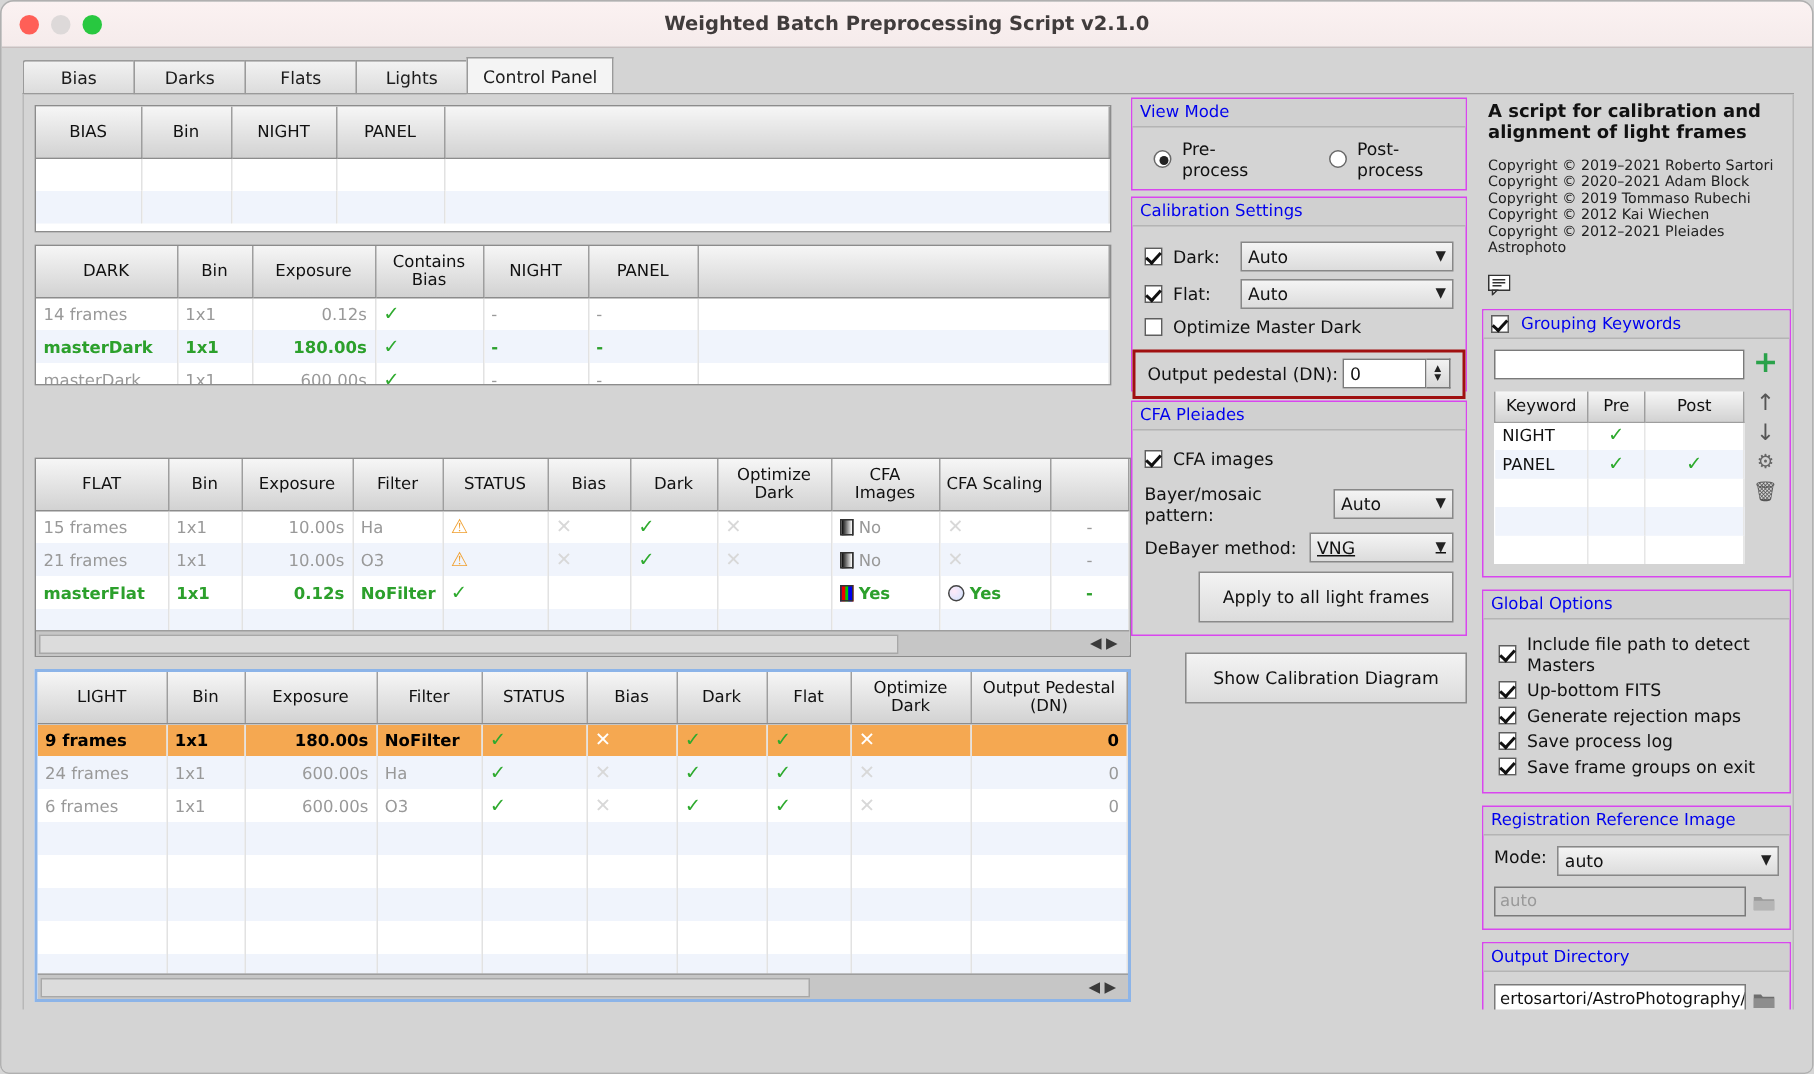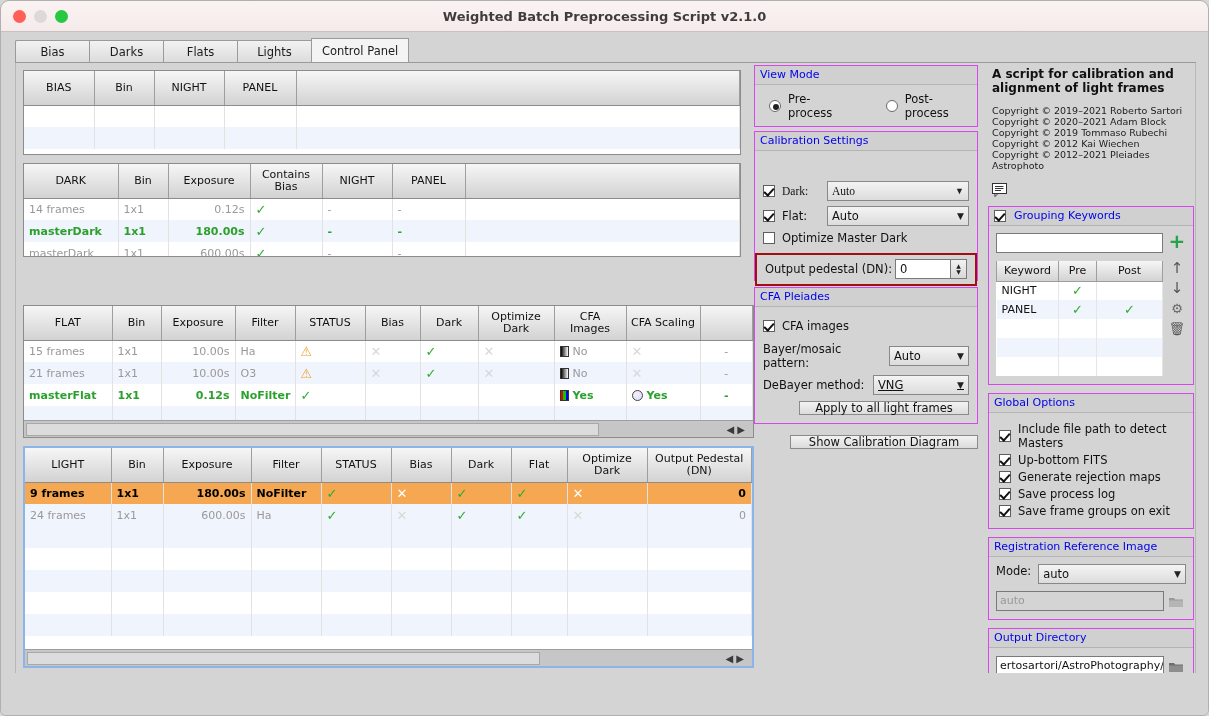--- a/index.html
+++ b/index.html
@@ -128,21 +128,21 @@
     border:2px solid #a01010; margin:4px -8px -6px -8px; padding:4px 8px 5px 8px;
     display:flex; align-items:center; background:#d4d4d4;
   }
   .spin { width:56px; height:20px; background:#fff; border:1px solid #7a7a7a; text-align:left; padding:0 4px;
           font-size:11.5px; line-height:18px; color:#111; margin-left:auto; }
   .spinbtn { width:16px; height:20px; background:linear-gradient(#f2f2f2,#d8d8d8); border:1px solid #7a7a7a;
              border-left:none; display:flex; flex-direction:column; align-items:center; justify-content:center;
              font-size:6px; color:#222; line-height:6px; }
 
   .btn {
-    height:14px; background:linear-gradient(#f3f3f3,#dcdcdc); border:1px solid #8a8a8a;
+    height:34px; background:linear-gradient(#f3f3f3,#dcdcdc); border:1px solid #8a8a8a;
     display:flex; align-items:center; justify-content:center; font-size:11.5px; color:#111;margin-left:36px;
   }
 
   
   .colB { position:absolute; left:972px; top:2px; width:206px; }
   .descr { font-size:12px; font-weight:bold; color:#111; line-height:14px; }
   .copy { font-size:9.5px; color:#222; line-height:11px; margin-top:10px; }
 
   .gk-head { display:flex; align-items:center; gap:8px; padding:2px 5px 3px 5px; background:#d0d0d0; border-bottom:1px solid #b4b4b4; }
   .gk-input { flex:1; height:20px; background:#fff; border:1px solid #7a7a7a; }
@@ -427,20 +427,32 @@
             <td>1x1</td>
             <td class="r">600.00s</td>
             <td>Ha</td>
             <td><span class="ck">✓</span></td>
             <td><span class="xx">✕</span></td>
             <td><span class="ck">✓</span></td>
             <td><span class="ck">✓</span></td>
             <td><span class="xx">✕</span></td>
             <td class="r">0</td>
           </tr>
+          <tr>
+            <td>6 frames</td>
+            <td>1x1</td>
+            <td class="r">600.00s</td>
+            <td>O3</td>
+            <td><span class="ck">✓</span></td>
+            <td><span class="xx">✕</span></td>
+            <td><span class="ck">✓</span></td>
+            <td><span class="ck">✓</span></td>
+            <td><span class="xx">✕</span></td>
+            <td class="r">0</td>
+          </tr>
           <tr class="emptyrow alt">
               <td></td>
               <td></td>
               <td></td>
               <td></td>
               <td></td>
               <td></td>
               <td></td>
               <td></td>
               <td></td>
@@ -511,21 +523,21 @@
           <span>Pre-process</span>
           <span class="sp"></span>
           <div class="radio"></div>
           <span>Post-process</span>
         </div>
       </div>
 
       <div class="group" style="margin-top:4px;">
         <div class="group-title">Calibration Settings</div>
         <div class="group-body" style="padding-bottom:0;">
-          <div class="cbrow" style="margin-top:24px;font-family:Liberation Serif, serif;">
+          <div class="cbrow" style="margin-top:4px;">
             <div class="cb on"></div>
             <span class="lbl" style="width:38px;">Dark:</span>
             <div class="sel-ctl">
               <span>Auto</span>
               <span class="arr">▼</span>
             </div>
           </div>
           <div class="cbrow">
             <div class="cb on"></div>
             <span class="lbl" style="width:38px;">Flat:</span>

